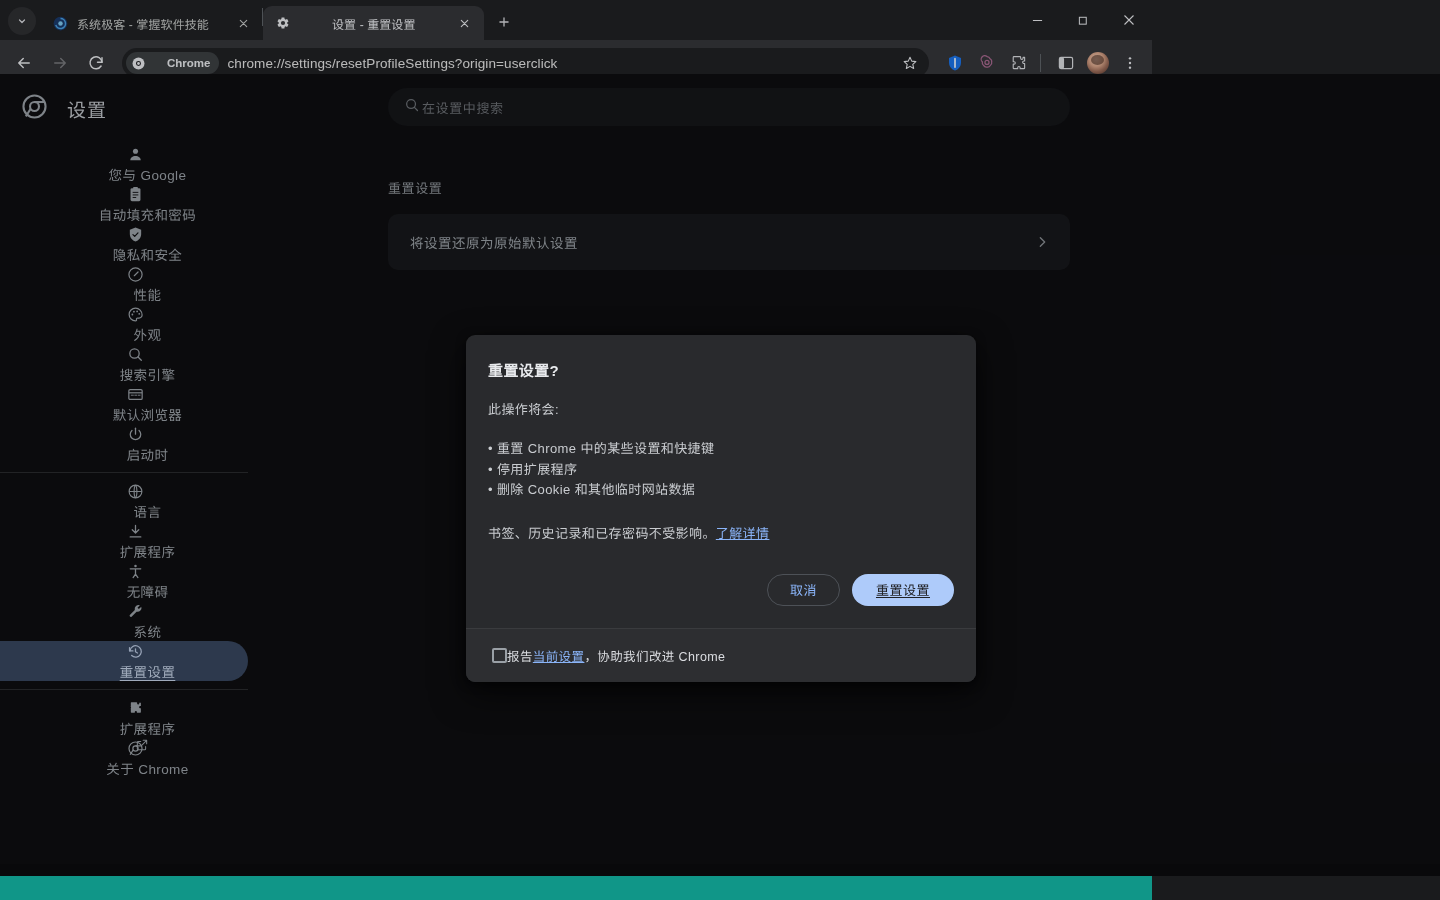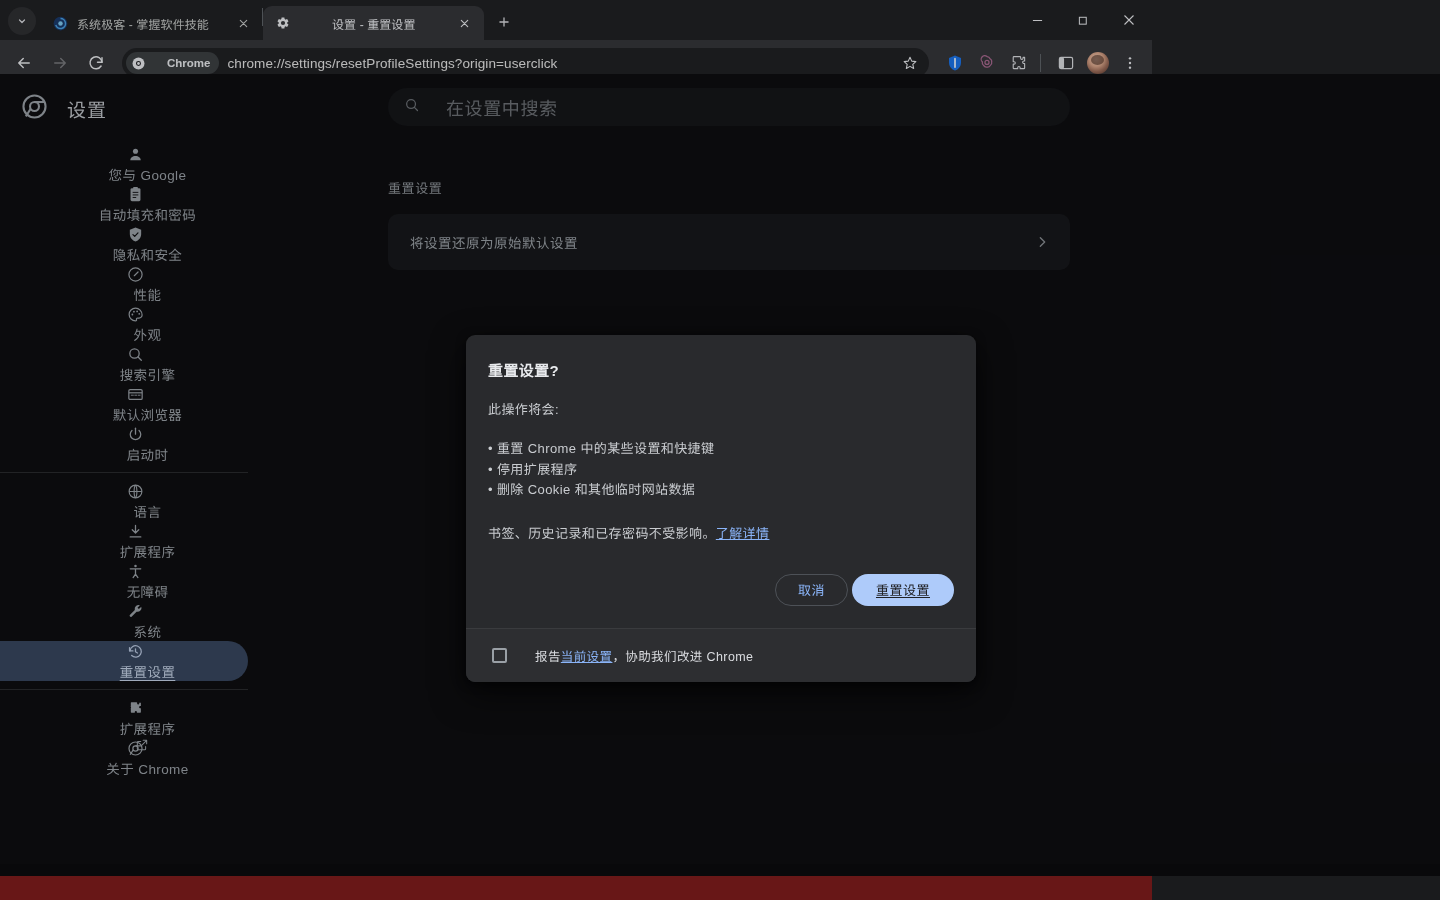--- a/index.html
+++ b/index.html
@@ -5,21 +5,21 @@
 <style>
   * { box-sizing: border-box; margin: 0; padding: 0; }
   html, body {
     width: 1440px; height: 900px;
     background: #202124;
     font-family: "Liberation Sans", "DejaVu Sans", sans-serif;
     overflow: hidden;
   }
 
   
-  .browser { width: 1152px; height: 900px; position: relative; background: #7f1d1d; }
+  .browser { width: 1152px; height: 900px; position: relative; background: #14b8a6; }
 
   .tabstrip {
     height: 40px; background: #202124;
     display: flex; align-items: flex-end; position: relative;
     padding-left: 4px;
   }
   .tab-search {
     width: 28px; height: 28px; border-radius: 50%;
     background: #2f3033; margin: 0 4px 5px 4px;
     display: flex; align-items: center; justify-content: center;
@@ -172,21 +172,21 @@
     position: absolute; left: 278px; top: 0;
     width: 1162px; height: 802px;
   }
   .search-wrap { padding: 14px 0 0 110px; }
   .search-box {
     width: 682px; height: 38px; background: #151619;
     border-radius: 19px; display: flex; align-items: center;
     padding: 0 16px; cursor: text;
   }
   .search-placeholder {
-    font-size: 18px; color: #6c7075; margin-left: 26px; letter-spacing: .6px;
+    font-size: 13px; color: #6c7075; margin-left: 2px; letter-spacing: .6px;
   }
   .section-title {
     margin: 52px 0 0 110px; font-size: 13px; color: #8c9196;
     letter-spacing: .6px;
   }
   .card {
     margin: 17px 0 0 110px; width: 682px; background: #17181b;
     border-radius: 10px;
   }
   .card-row {
@@ -217,40 +217,40 @@
   .dialog-bullet {
     font-size: 13px; color: #c9ccd0; letter-spacing: .4px;
     line-height: 20.5px; white-space: nowrap;
   }
   .dialog-note {
     margin-top: 22px; font-size: 13px; color: #c9ccd0; letter-spacing: .4px;
   }
   .dlg-link { color: #8ab4f8; text-decoration: underline; cursor: pointer; }
   .dialog-actions {
     display: flex; justify-content: flex-end; align-items: center;
-    gap: 4px; padding: 26px 22px 22px 22px;
+    gap: 12px; padding: 26px 22px 22px 22px;
   }
   .btn {
     height: 32px; border-radius: 16px; font-size: 13px;
     display: flex; align-items: center; justify-content: center;
     padding: 0 22px; cursor: pointer; letter-spacing: .5px;
     border: none; font-family: inherit;
   }
   .btn-cancel {
     background: transparent; color: #8ab4f8;
     border: 1px solid #4d5157;
   }
   .btn-primary {
     background: #aecbfa; color: #202124;
     text-decoration: underline; text-underline-offset: 2px;
     padding: 0 24px;
   }
   .dialog-footer {
     border-top: 1px solid #3a3b3e; background: #2d2e31;
-    display: flex; align-items: center; gap: 28px;
+    display: flex; align-items: center; gap: 0;
     padding: 17px 22px 17px 26px;
   }
   .checkbox {
     width: 15px; height: 15px; border: 2px solid #9aa0a6;
     border-radius: 2px; flex: 0 0 auto; cursor: pointer; background: transparent;
   }
   .footer-text { font-size: 12.5px; color: #dadce0; letter-spacing: .4px; }
 </style>
 </head>
 <body>

